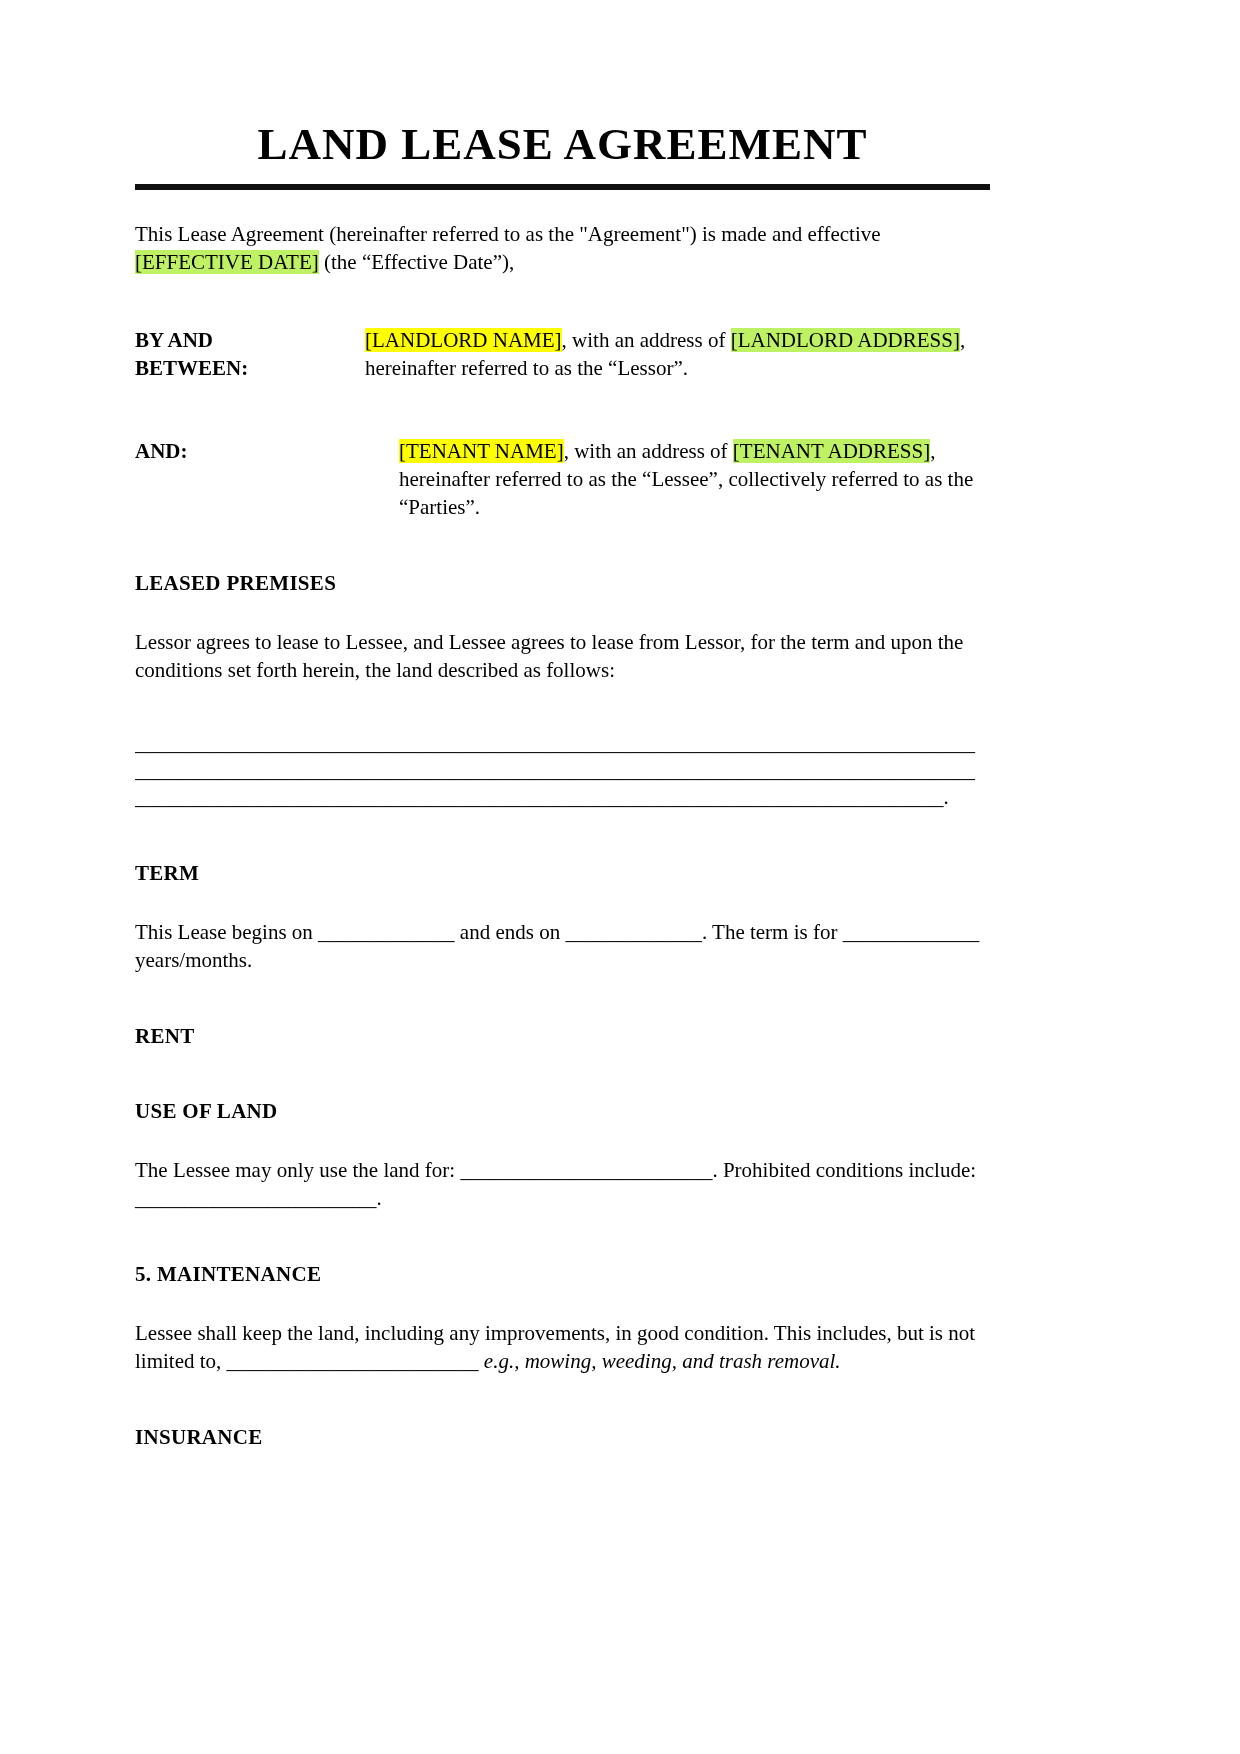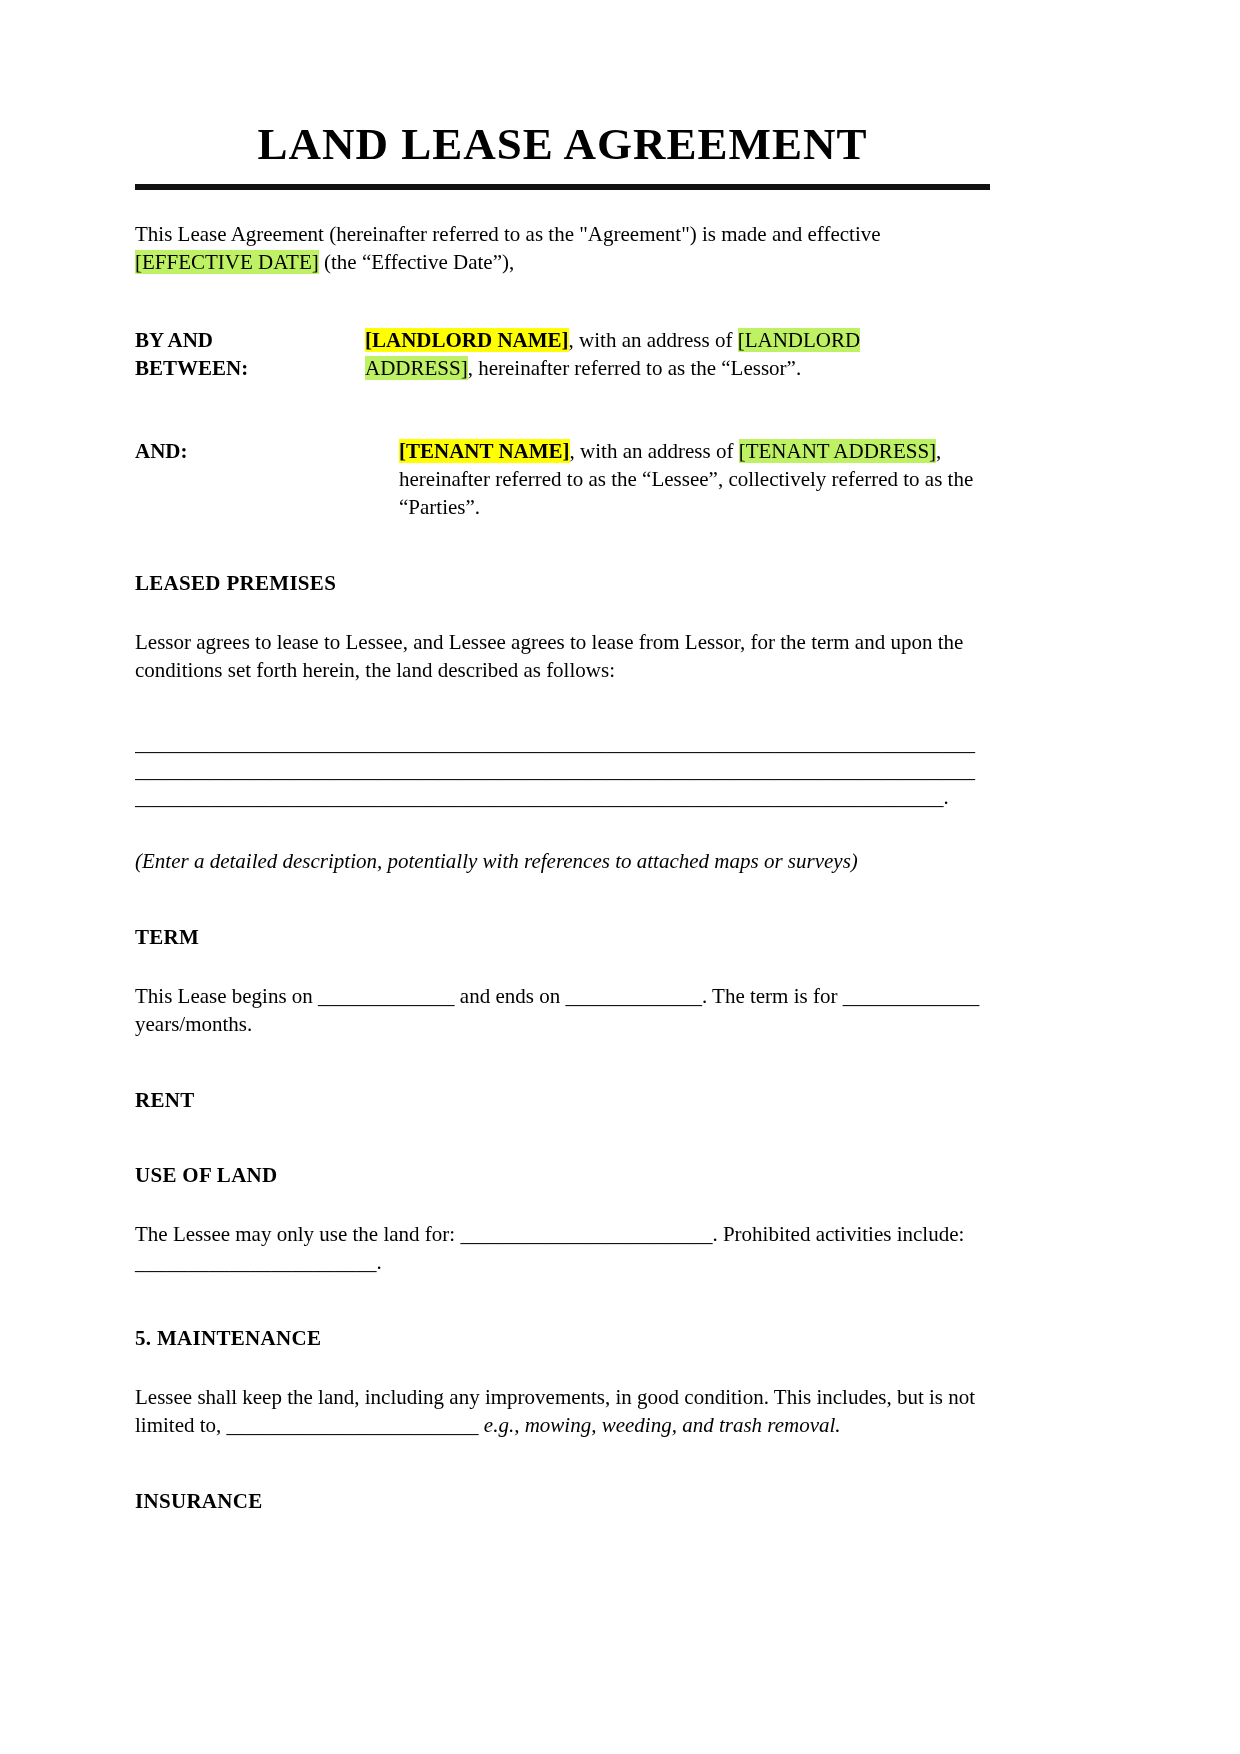--- a/index.html
+++ b/index.html
@@ -67,21 +67,21 @@
   .after-heading { margin-top: 32px; }
   .blanks { margin-top: 46px; }
   .blank-line {
     line-height: 27px;
     white-space: nowrap;
     overflow: hidden;
   }
   .note { margin-top: 36px; }
   .run-normal { }
   .run-highlight { background: #bef264; }
-  .run-highlight-bold { background: #ffff00; font-weight: 700; }
+  .run-highlight-bold { background: #ffff00; font-weight: 400; }
   .run-italic { font-style: italic; }
 </style>
 </head>
 <body>
 
 <div class="page">
 
   <h1 class="doc-title">LAND LEASE AGREEMENT</h1>
   <div class="title-rule"></div>
 
@@ -99,28 +99,27 @@
 
   <h2 class="heading">LEASED PREMISES</h2>
   <p class="para after-heading"><span class="run-normal">Lessor agrees to lease to Lessee, and Lessee agrees to lease from Lessor, for the term and upon the conditions set forth herein, the land described as follows:</span></p>
 
   <div class="blanks">
     <div class="blank-line">________________________________________________________________________________</div>
     <div class="blank-line">________________________________________________________________________________</div>
     <div class="blank-line">_____________________________________________________________________________.</div>
   </div>
 
-  <p class="para note"><span class="run-italic">(Enter a detailed description, potentially with references to attached maps or surveys)</span></p>
 
   <h2 class="heading">TERM</h2>
   <p class="para after-heading"><span class="run-normal">This Lease begins on _____________ and ends on _____________. The term is for _____________ years/months.</span></p>
 
   <h2 class="heading">RENT</h2>
 
   <h2 class="heading">USE OF LAND</h2>
-  <p class="para after-heading"><span class="run-normal">The Lessee may only use the land for: ________________________. Prohibited activities include: _______________________.</span></p>
+  <p class="para after-heading"><span class="run-normal">The Lessee may only use the land for: ________________________. Prohibited conditions include: _______________________.</span></p>
 
   <h2 class="heading">5. MAINTENANCE</h2>
   <p class="para after-heading"><span class="run-normal">Lessee shall keep the land, including any improvements, in good condition. This includes, but is not limited to, ________________________ </span><span class="run-italic">e.g., mowing, weeding, and trash removal.</span></p>
 
   <h2 class="heading">INSURANCE</h2>
 
 </div>
 
 </body></html>

